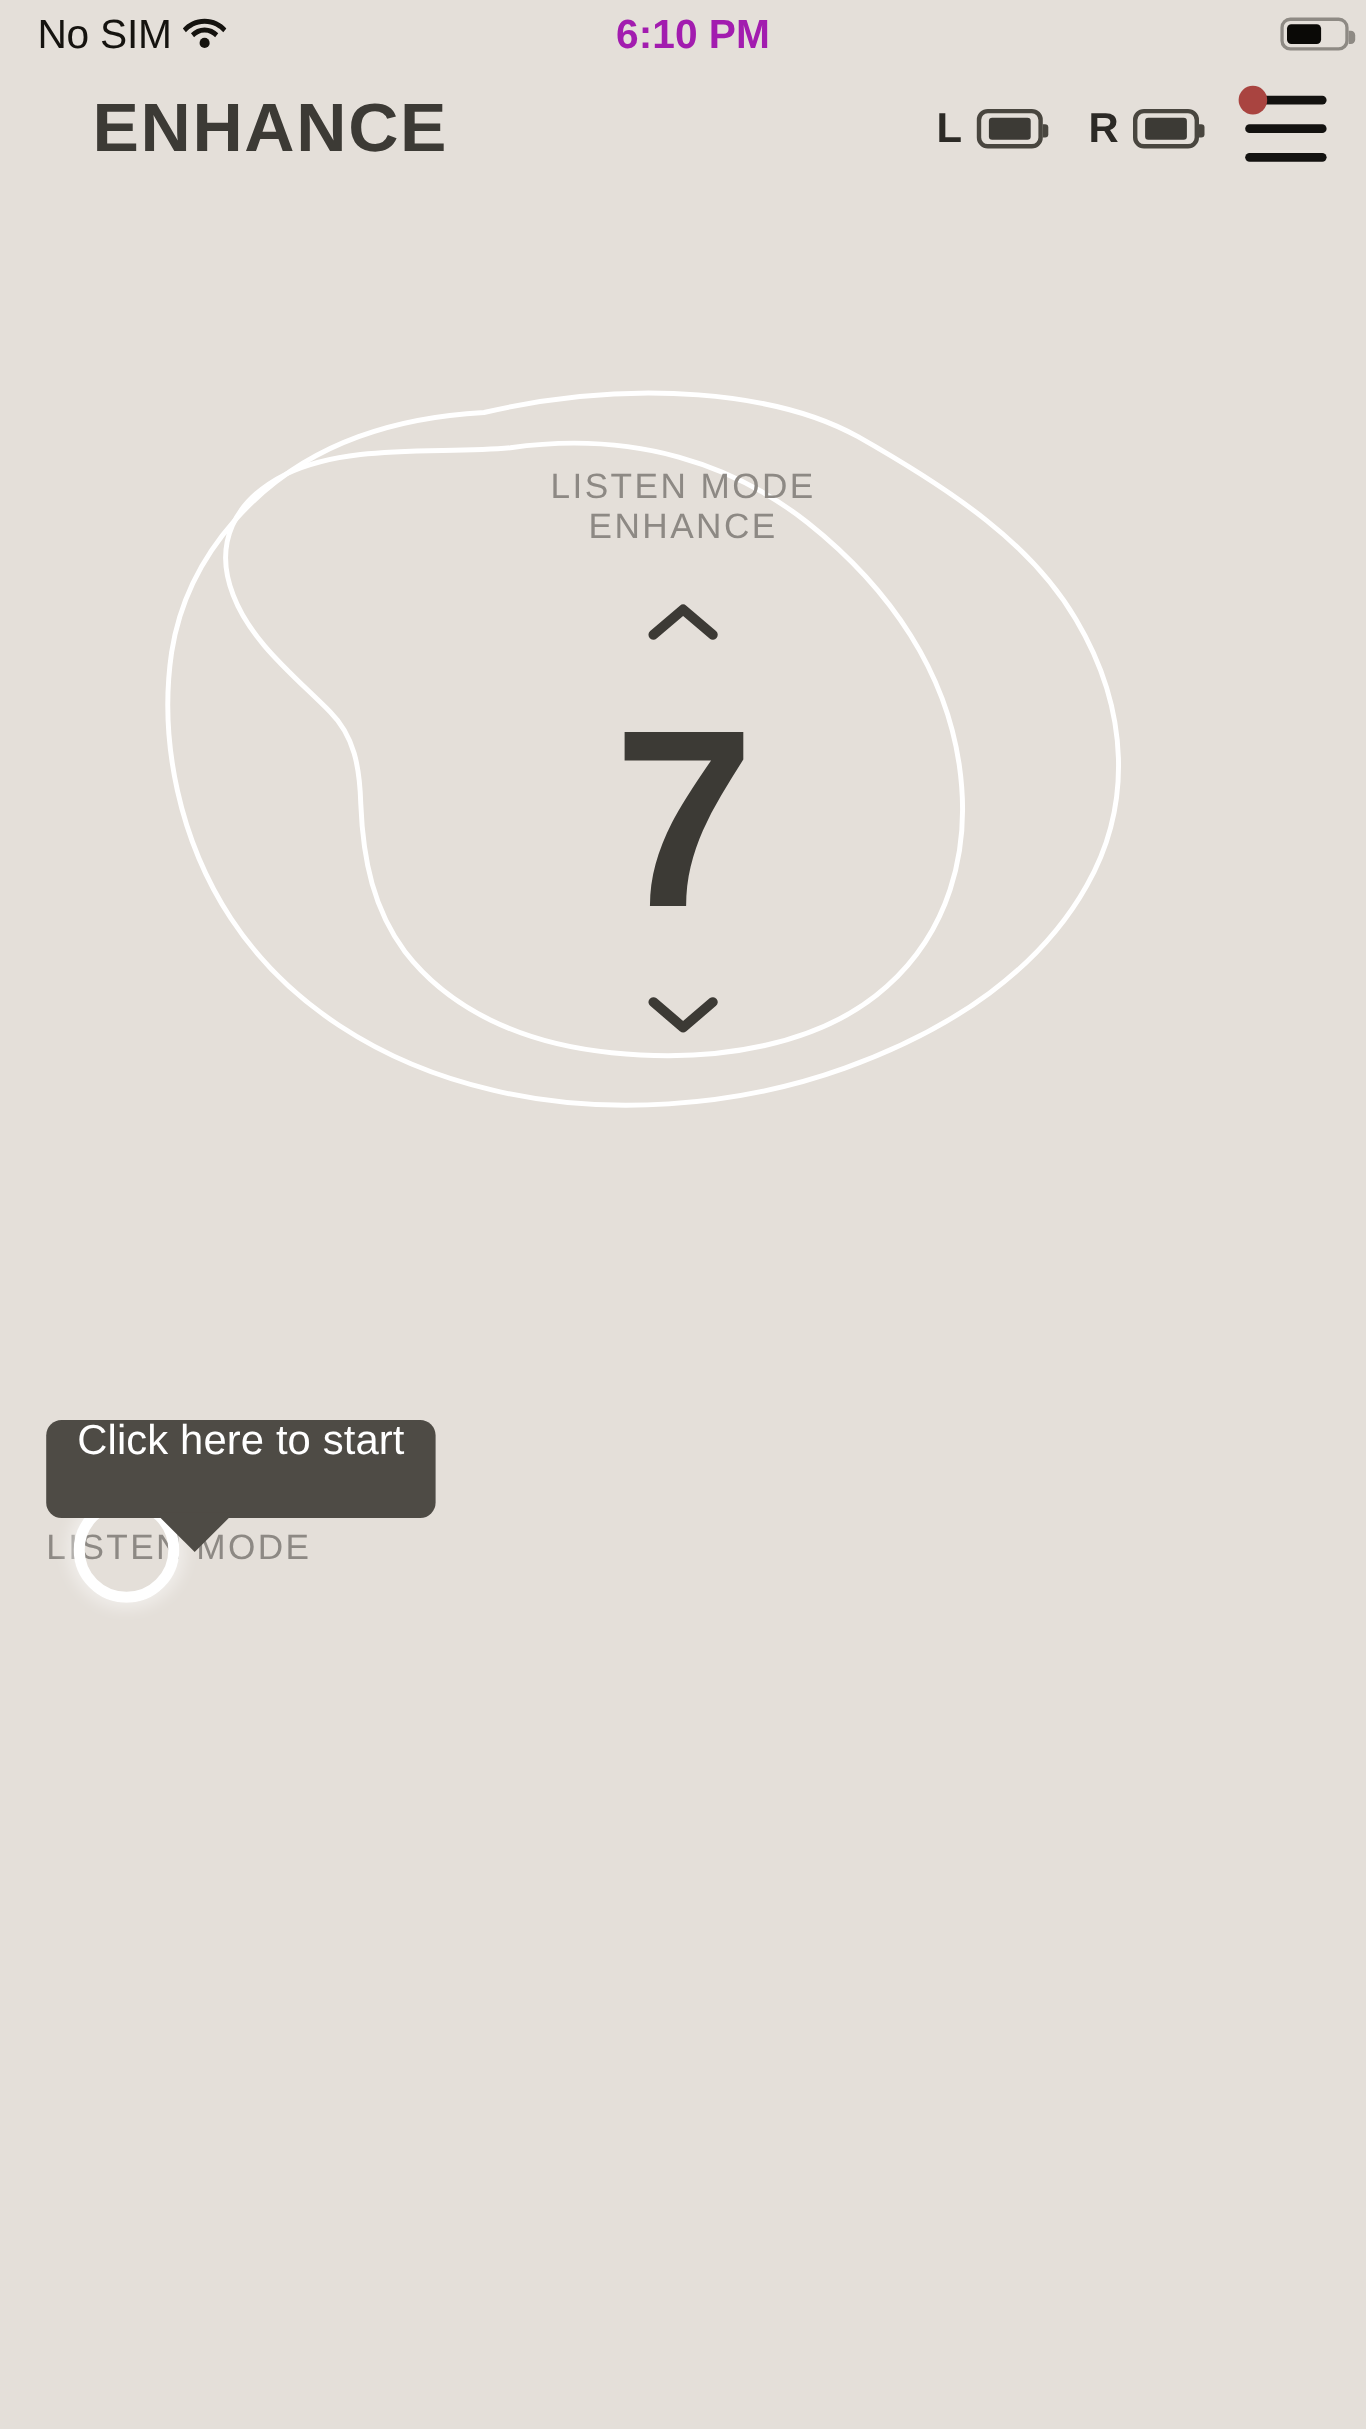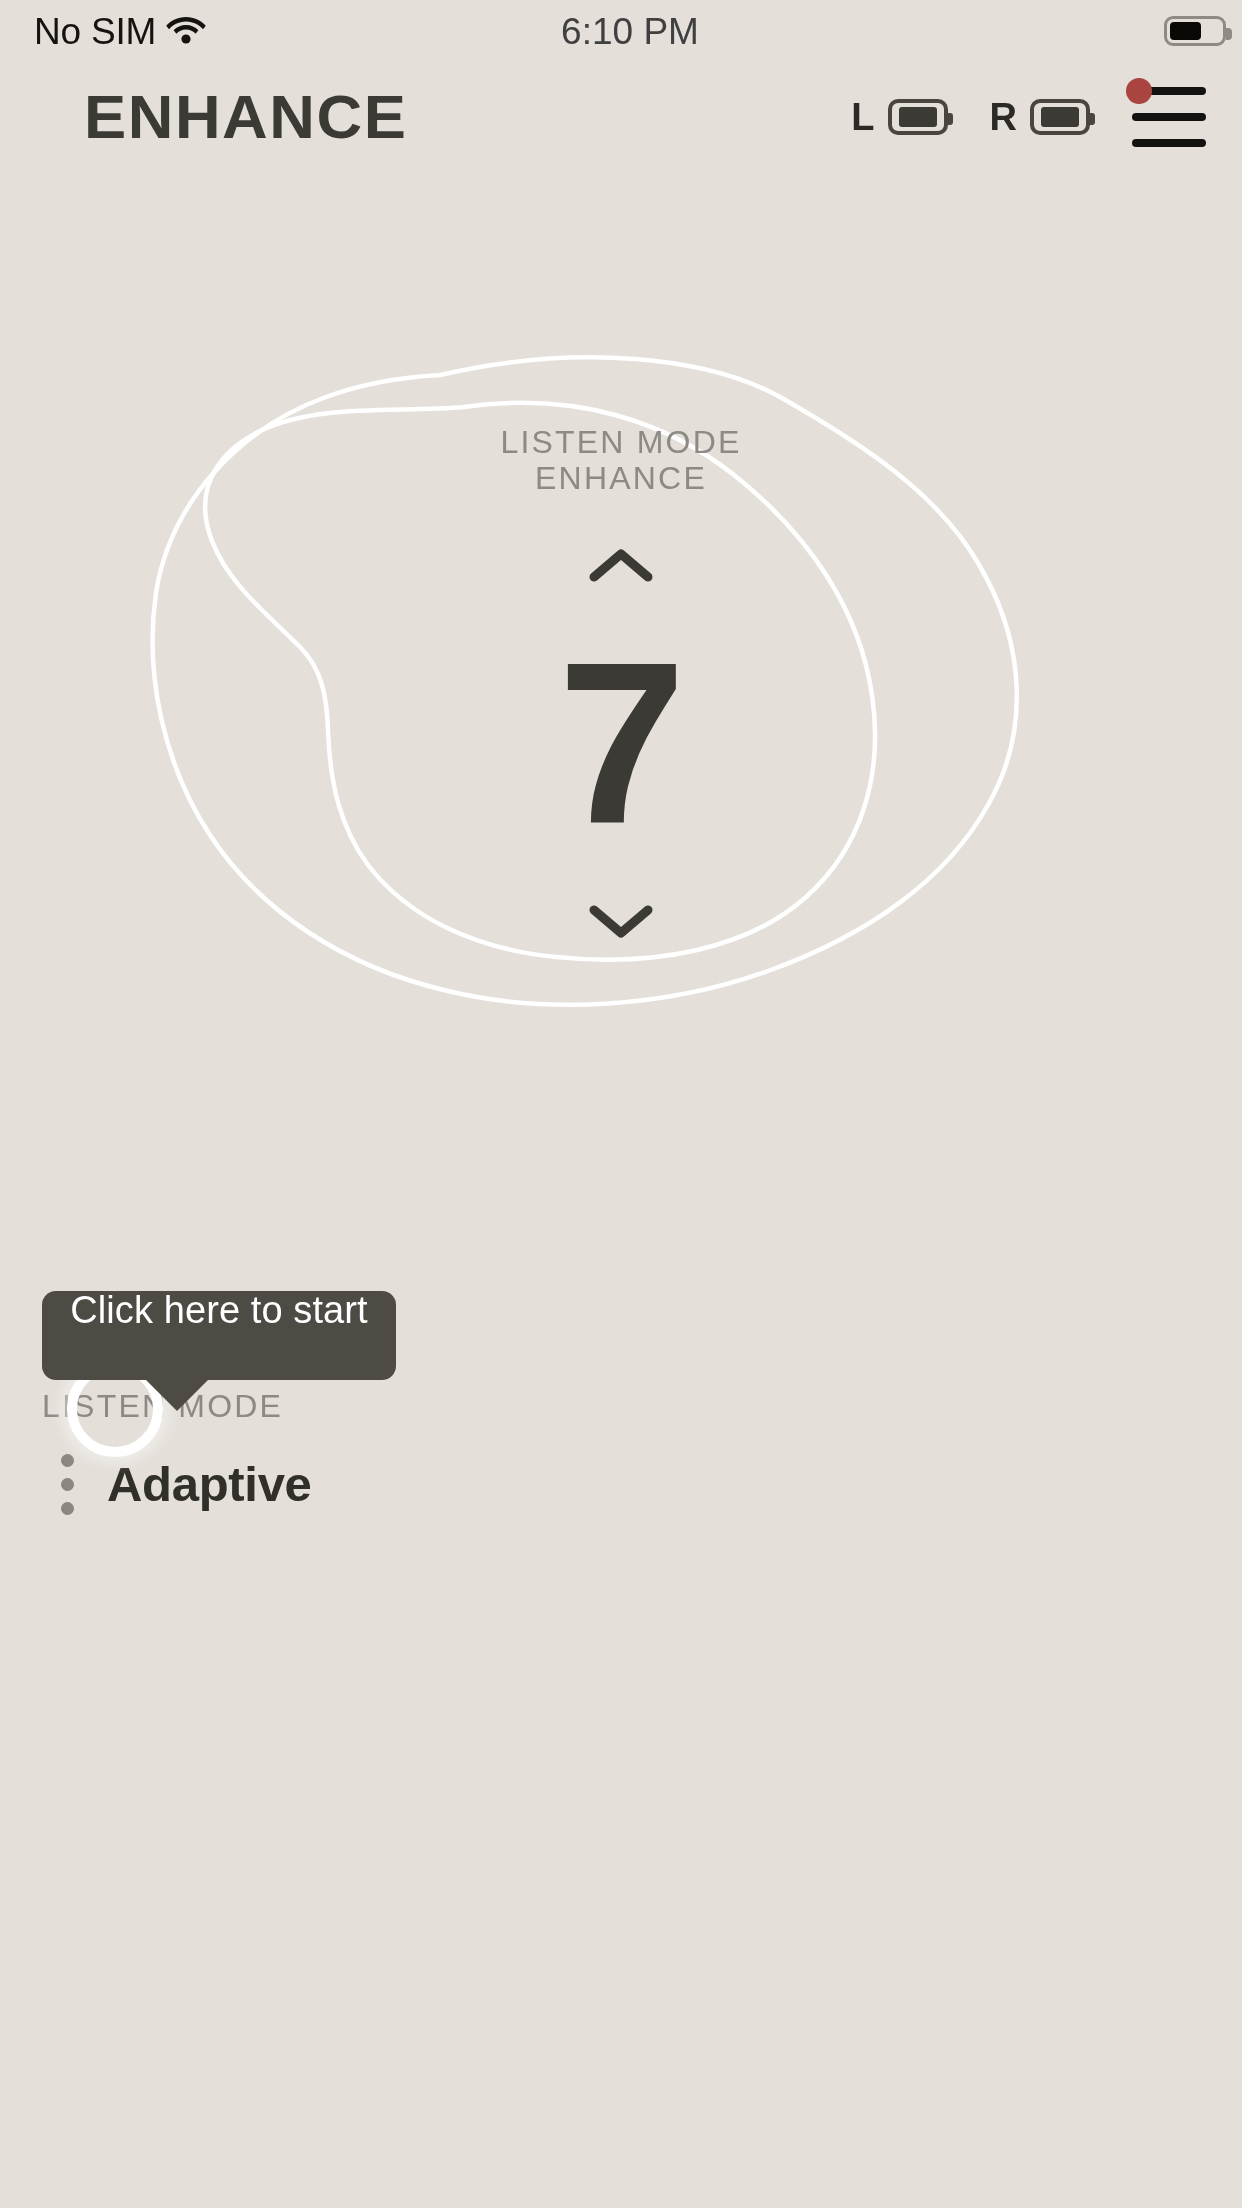--- a/index.html
+++ b/index.html
@@ -41,23 +41,23 @@
     color: #15130f;
     line-height: 1;
   }
   .wifi-icon { display:block; }
   .status-center {
     flex: 1;
     text-align: center;
   }
   .status-time {
     font-size: 37px;
-    font-weight: normal;
+    font-weight: bold;
     letter-spacing: 0px;
-    color: #404040;
+    color: #a21caf;
     line-height: 1;
   }
   .status-right {
     width: 360px;
     display: flex;
     justify-content: flex-end;
     align-items: center;
   }
   .sb-battery {
     position: relative;
@@ -407,28 +407,20 @@
 
   <span class="chev chev-down">
     <svg width="66" height="40" viewBox="0 0 66 40">
       <path d="M6 9 L33 32 L60 9" fill="none" stroke="#3C3A35" stroke-width="9" stroke-linecap="round" stroke-linejoin="round"></path>
     </svg>
   </span>
 </div>
 
 <div class="listen-section">
   <div class="listen-label">LISTEN MODE</div>
-  <div class="listen-row">
-    <span class="dots-icon">
-      <span></span>
-      <span></span>
-      <span></span>
-    </span>
-    <span class="listen-value">Adaptive</span>
-  </div>
 </div>
 
 <div class="highlight-ring"></div>
 
 <div class="tooltip">
   <span class="tooltip-text">Click here to start</span>
 </div>
 <div class="tooltip-arrow"></div>
 
 </body></html>

